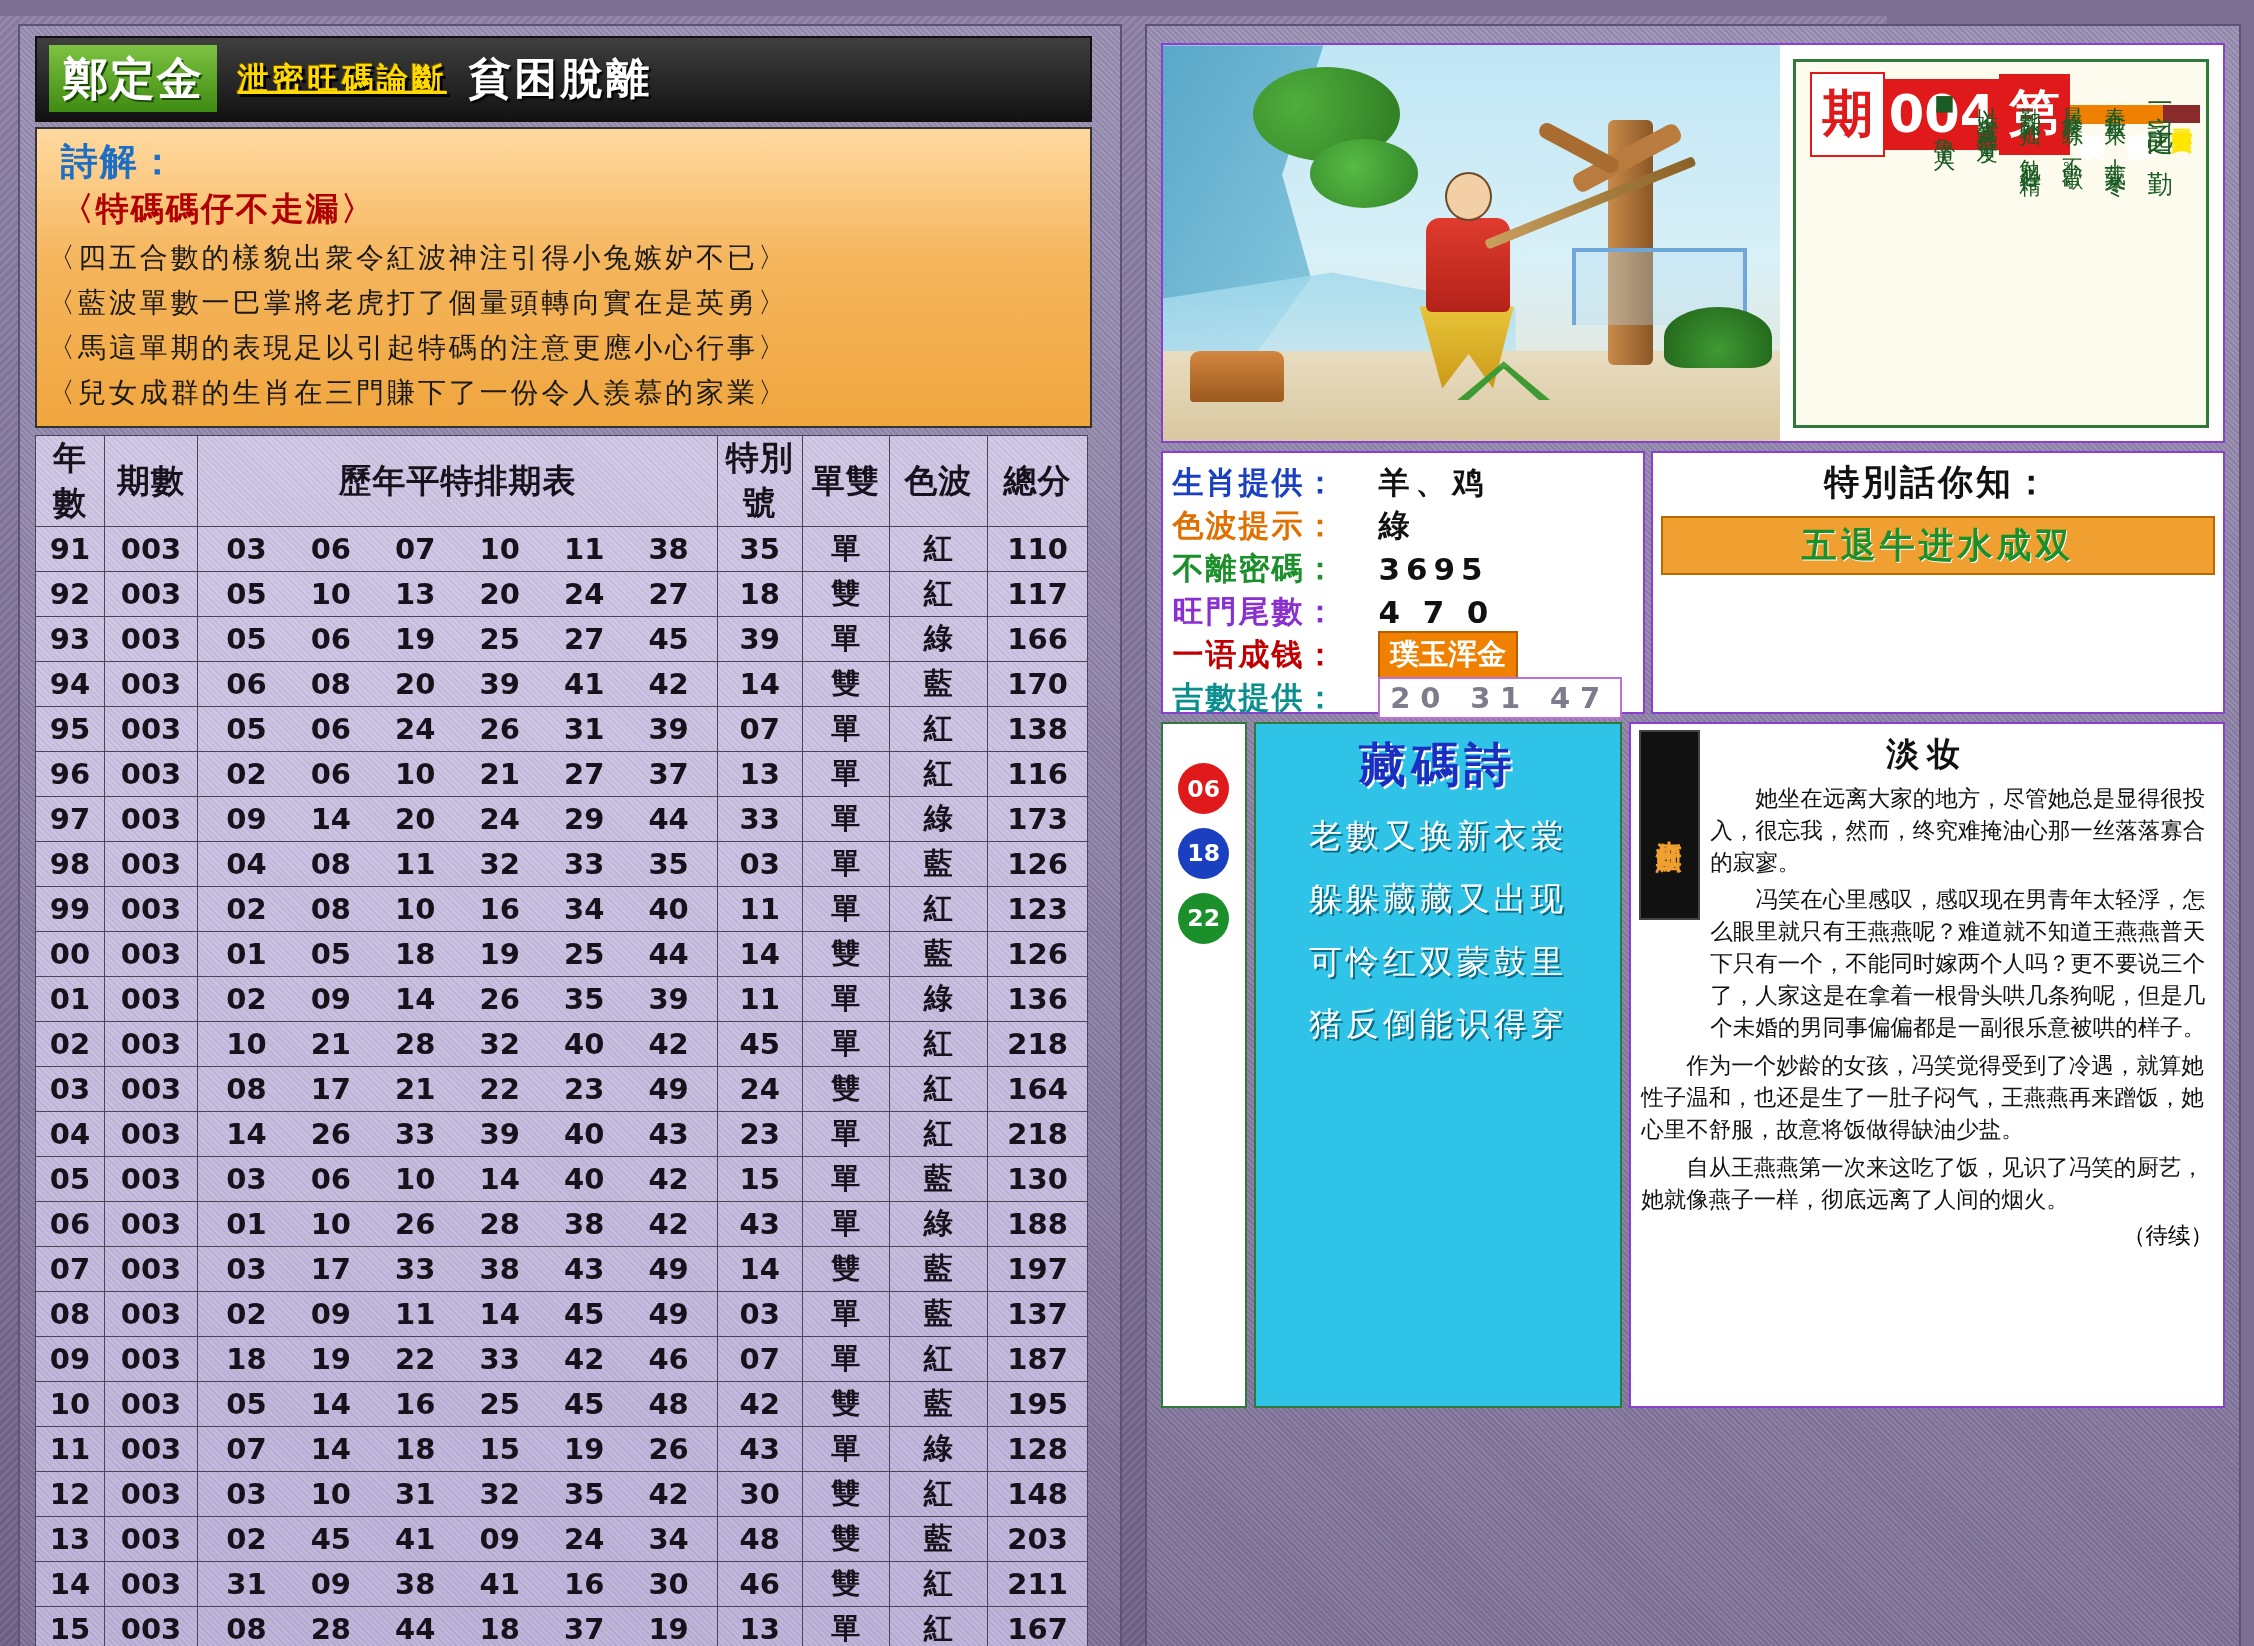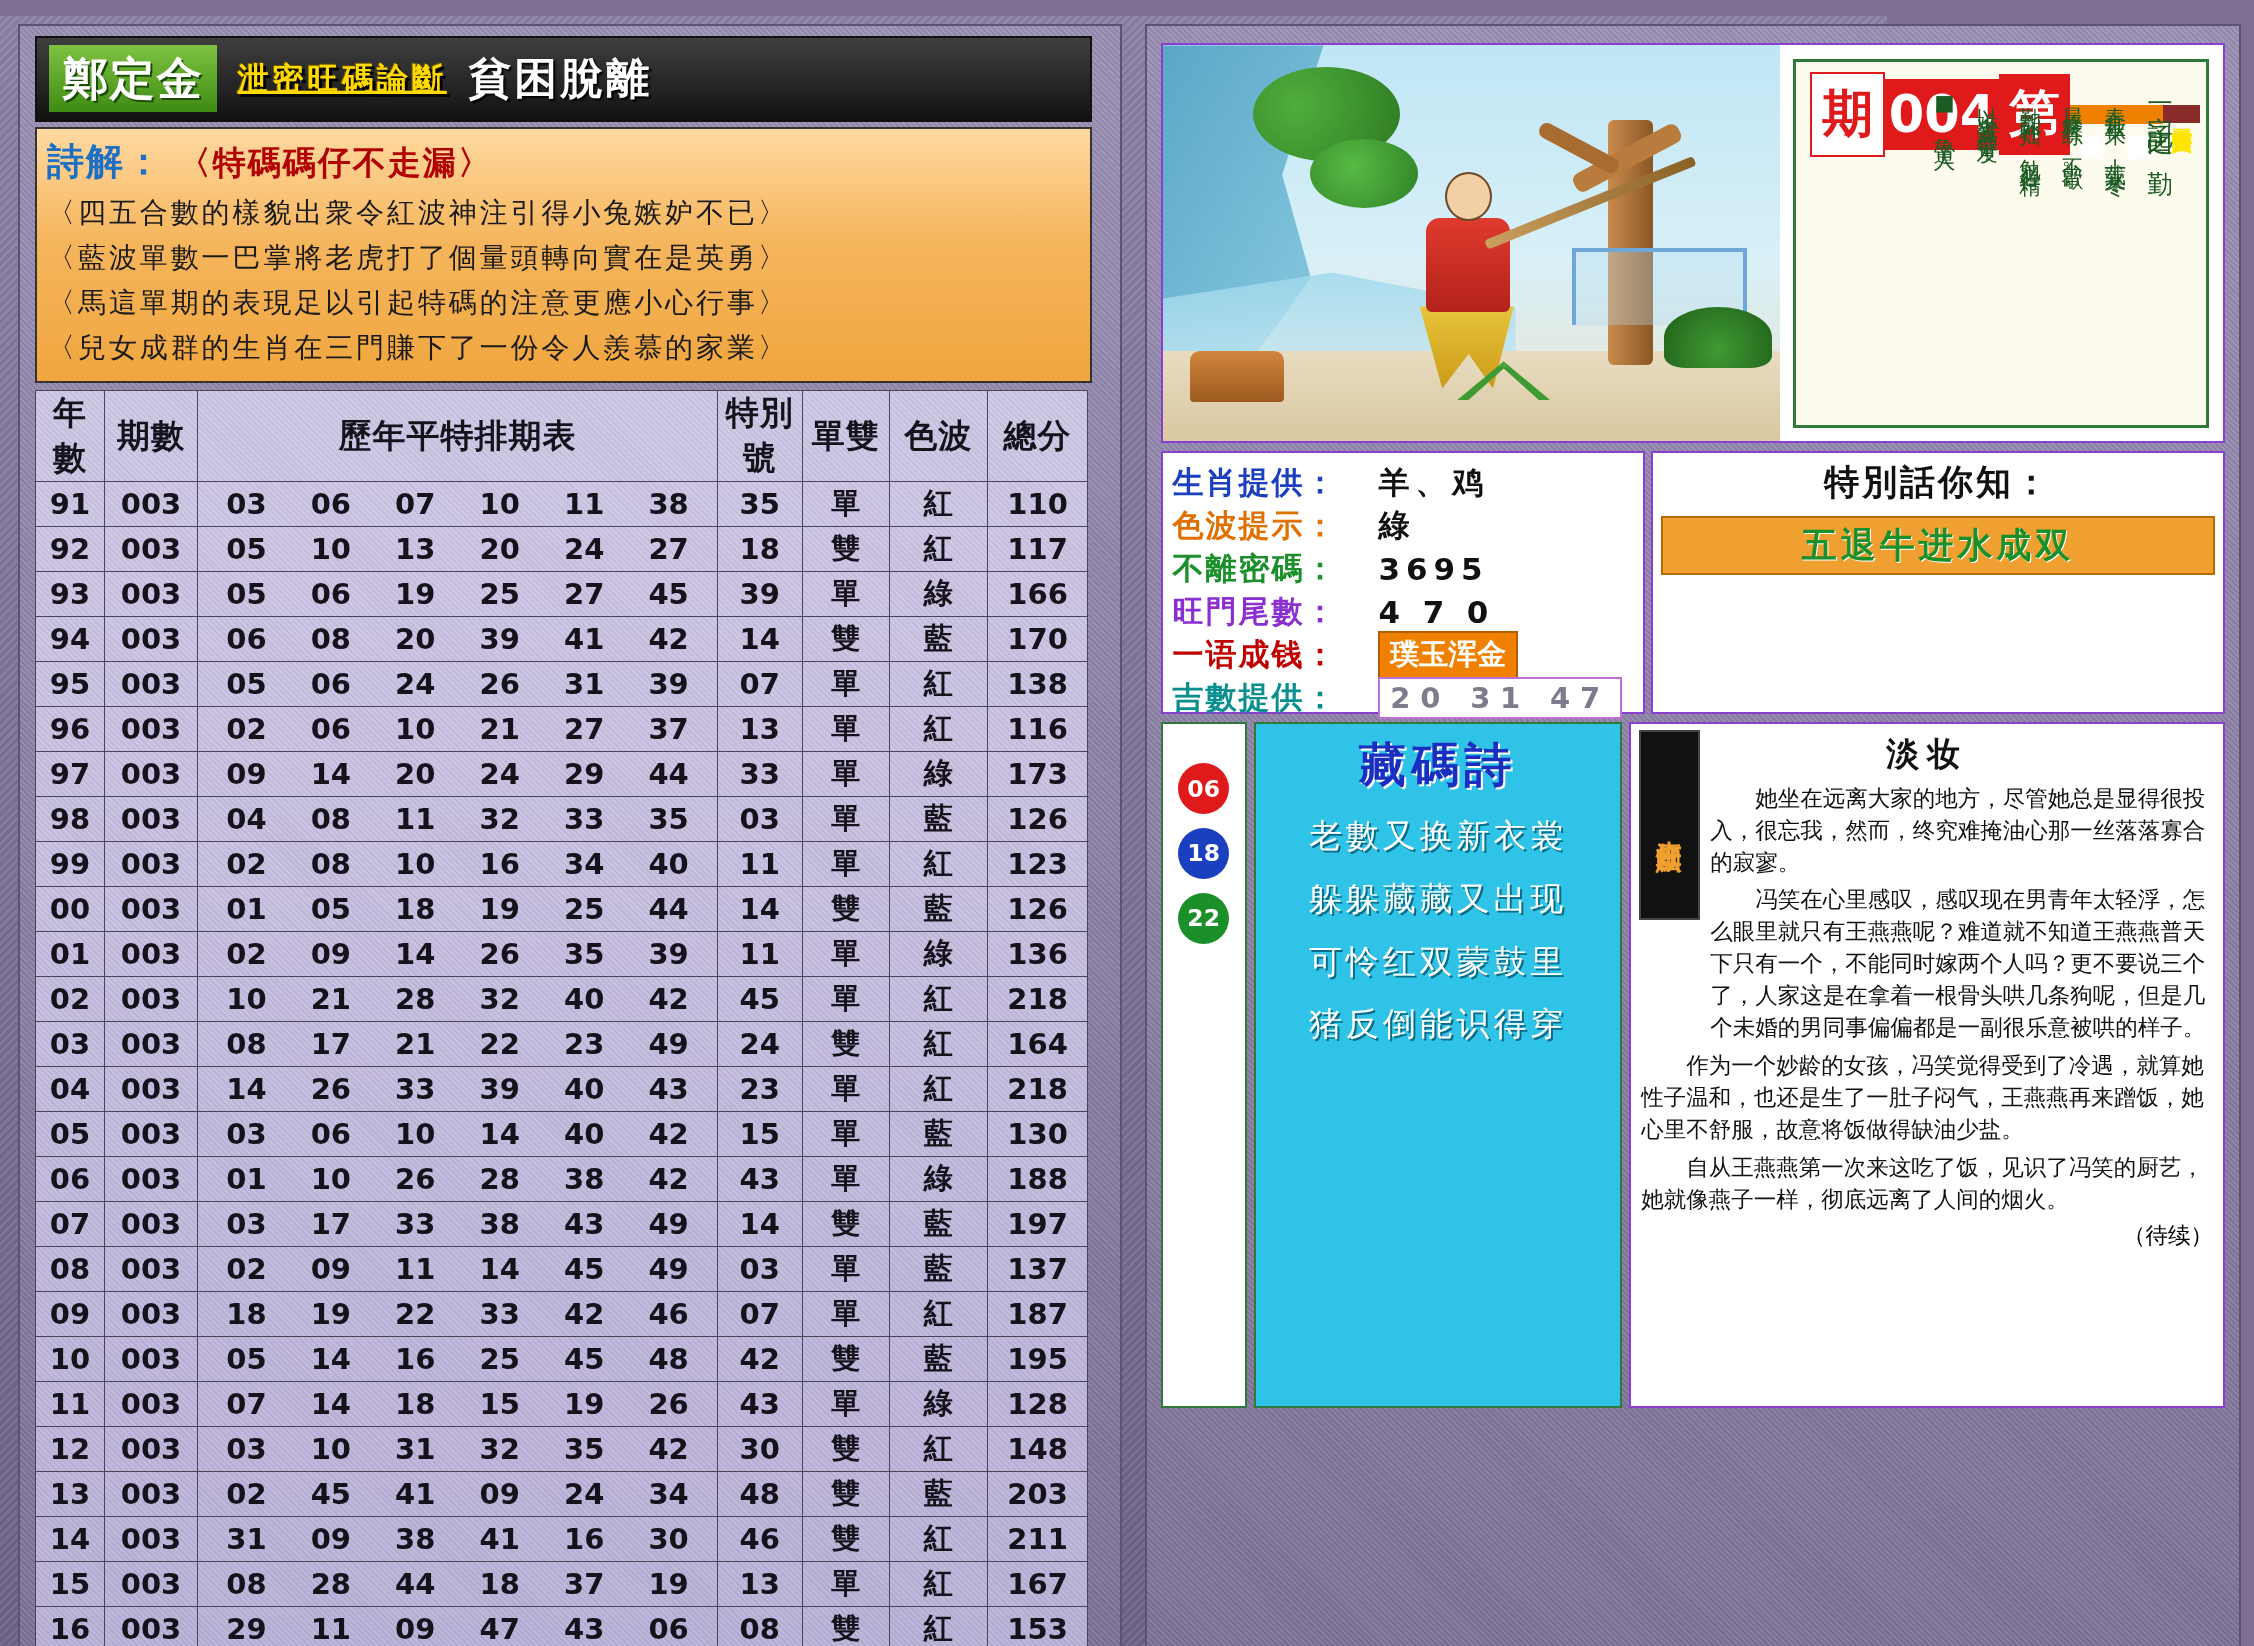--- a/index.html
+++ b/index.html
@@ -43,21 +43,21 @@
   }
   .l-head .hcell3{
     color:#ffffff;font-weight:bold;font-size:43px;margin-left:21.6px;letter-spacing:2.9px;
     text-shadow:2px 2px 2px #000;
   }
   .l-poem{
     margin-top:5.9px;border:2px solid #333;
     background:linear-gradient(180deg,#ffd9a0,#f5b55c 45%,#f0a63f);
     padding:7.8px 9.8px 13.7px 9.8px;
   }
-  .l-poem .ptitle{display:flex;align-items:baseline;}
+  .l-poem .ptitle{display:flex;align-items:baseline;flex-direction:column;}
   .l-poem .ptitle .t1{color:#1d6fc4;font-size:37px;font-weight:bold;letter-spacing:2px;}
   .l-poem .ptitle .t2{color:#b00000;font-size:33px;font-weight:bold;margin-left:13.7px;letter-spacing:2px;}
   .l-poem .pline{color:#1a1a1a;font-size:28px;letter-spacing:2.9px;margin-top:6.9px;white-space:nowrap;}
   table.mtab{
     margin-top:7.8px;border-collapse:collapse;width:1053px;
     background:
       repeating-linear-gradient(45deg, rgba(255,255,255,.10) 0 2px, rgba(0,0,0,.05) 2px 3.9px),
       linear-gradient(180deg,#cfc7e6,#b9b0d8);
     table-layout:fixed;
   }

